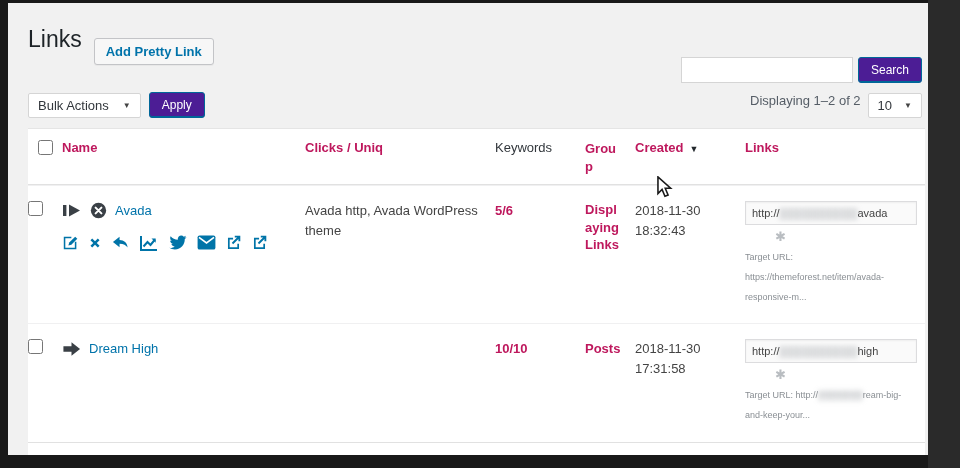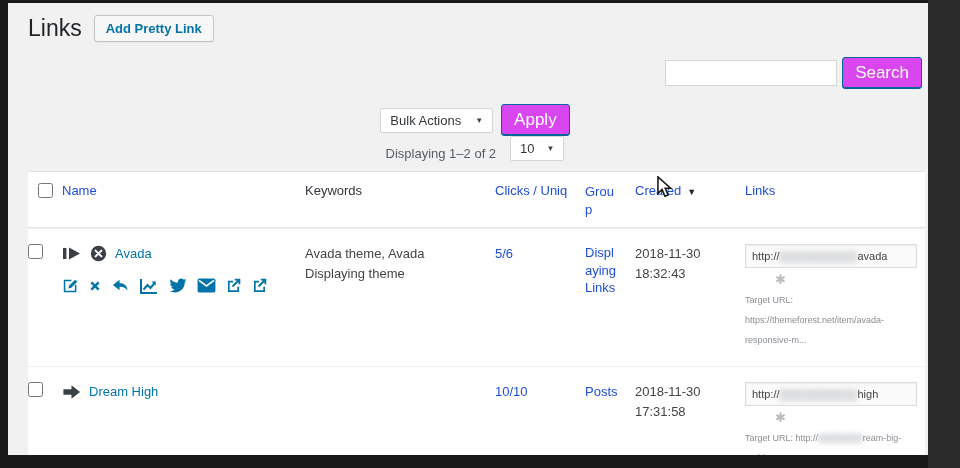--- a/index.html
+++ b/index.html
@@ -5,46 +5,46 @@
   html,body{margin:0;padding:0;background:#2a2a2a;}
   .screen{position:relative;width:928px;height:468px;background:#191919;overflow:hidden;
           font-family:"Liberation Sans",sans-serif;}
   .page{position:absolute;left:8px;top:3px;width:930px;height:452px;background:#f1f1f1;overflow:hidden;}
 
   
   .row-a{display:flex;justify-content:space-between;align-items:flex-start;margin:12px 16px 0 20px;height:40px;}
   .title-wrap{display:flex;align-items:center;gap:12px;}
   .page-title{font-size:23px;color:#1d2327;font-weight:400;line-height:1.2;}
   .btn-add{background:#f7f7f7;border:1px solid #c3c4c7;border-radius:3px;color:#0073aa;
-           font-size:13px;font-weight:bold;padding:5px 11px;cursor:pointer;box-shadow:0 1px 0 #e8e8e8;}
+           font-size:13px;font-weight:bold;padding:5px 11px;cursor:pointer;box-shadow:0 1px 0 #e8e8e8;margin-top:23px;}
   .logo{display:flex;align-items:center;gap:4px;margin-top:2px;}
   .logo-text{font-size:27px;font-weight:600;color:#2b3990;letter-spacing:-0.5px;}
 
   .row-b{display:flex;justify-content:flex-end;align-items:center;gap:5px;margin:2px 16px 0 20px;}
   .search-input{width:158px;height:24px;border:1px solid #d5d5d5;background:#fff;padding:0 6px;font-size:13px;}
-  .btn-primary{background:#d946ef;border:1px solid #006799;border-radius:3px;color:#fff;
-               font-size:17px;padding:5px 12px;cursor:pointer;box-shadow:inset 0 -1px 0 #006799;}
-
-  .row-c{display:flex;justify-content:space-between;align-items:center;margin:15px 16px 0 20px;flex-direction:column;}
+  .btn-primary{background:#4c1d95;border:1px solid #006799;border-radius:3px;color:#fff;
+               font-size:12px;padding:5px 12px;cursor:pointer;box-shadow:inset 0 -1px 0 #006799;}
+
+  .row-c{display:flex;justify-content:space-between;align-items:center;margin:9px 16px 0 20px;}
   .bulk-wrap{display:flex;align-items:center;gap:8px;}
   .fake-select{display:flex;align-items:center;gap:14px;background:#fff;border:1px solid #d5d5d5;
                border-radius:2px;padding:4px 9px;font-size:13px;color:#32373c;cursor:pointer;}
   .caret{font-size:8px;color:#444;}
-  .paging-wrap{display:flex;align-items:flex-end;gap:14px;}
+  .paging-wrap{display:flex;align-items:flex-start;gap:7px;}
   .displaying{font-size:13px;color:#555d66;}
   .pp-select{display:flex;align-items:center;gap:12px;background:#fff;border:1px solid #d5d5d5;
              border-radius:2px;padding:4px 9px;font-size:13px;color:#32373c;cursor:pointer;}
 
   
   .table{margin:10px 13px 0 20px;background:#fff;border-top:1px solid #e5e5e5;border-bottom:1px solid #e5e5e5;}
   .trow{display:grid;grid-template-columns:34px 243px 190px 90px 50px 110px 1fr;align-items:start;}
   .thead{border-bottom:1px solid #e1e1e1;}
   .cell{padding:11px 8px 9px 0;font-size:13px;color:#32373c;}
   .cell.cb{padding-left:10px;}
-  .col-link{color:#1d4ed8;text-decoration:none;cursor:pointer;}
+  .col-link{color:#be185d;text-decoration:none;cursor:pointer;font-weight:bold;}
   .sort-arrow{font-size:9px;color:#23282d;margin-left:6px;}
   .wrap-narrow{display:inline-block;max-width:35px;word-wrap:break-word;line-height:1.35;}
   input[type=checkbox]{width:15px;height:15px;margin:0;accent-color:#fff;border:1px solid #b4b9be;}
 
   .tbody .cell{padding:15px 8px 16px 0;font-size:13px;line-height:1.5;}
   .trow.body{border-top:1px solid #f0f0f1;}
   .trow.body:first-of-type{border-top:none;}
   .name-line{display:flex;align-items:center;gap:8px;}
   .name-link{color:#0073aa;font-size:13px;cursor:pointer;text-decoration:none;}
   .dark-icon{display:inline-flex;color:#3a4046;}
@@ -100,22 +100,22 @@
           <span class="caret">▼</span>
         </div>
       </div>
     </div>
 
     <div class="table">
 
       <div class="trow thead">
         <div class="cell cb"><input type="checkbox" style=""></div>
         <div class="cell"><a class="col-link">Name</a></div>
+        <div class="cell"><a class="col-link">Clicks / Uniq</a></div>
         <div class="cell"><span>Keywords</span></div>
-        <div class="cell"><a class="col-link">Clicks / Uniq</a></div>
         <div class="cell"><a class="col-link wrap-narrow">Group</a></div>
         <div class="cell"><a class="col-link">Created</a><span class="sort-arrow">▼</span></div>
         <div class="cell"><a class="col-link">Links</a></div>
       </div>
 
       <div class="trow body tbody">
         <div class="cell cb"><input type="checkbox" style=""></div>
         <div class="cell">
           <div class="name-line">
             <span class="dark-icon">
@@ -174,21 +174,21 @@
                 </svg>
             </a>
             <a>
               <svg width="17" height="17" viewBox="0 0 20 20">
                   <path d="M3.5 4.5h6v2h-4v9h9v-4h2v6h-13z" fill="#0074a8"></path>
                   <path d="M11.5 2h6.5v6.5h-2.2V5.8l-6.2 6.2-1.6-1.6 6.2-6.2h-2.7z" fill="#0074a8"></path>
                 </svg>
             </a>
           </div>
         </div>
-        <div class="cell"><span class="kw">Avada theme, Avada Displaying theme</span></div>
+        <div class="cell"><span class="kw">Avada http, Avada WordPress theme</span></div>
         <div class="cell"><a class="col-link">5/6</a></div>
         <div class="cell"><a class="col-link wrap-narrow">Displaying Links</a></div>
         <div class="cell"><span class="created">2018-11-30 18:32:43</span></div>
         <div class="cell links-cell">
           <div class="url-box"><span>http://</span><span class="redacted">▒▒▒▒▒▒▒▒▒▒</span><span>avada</span></div>
           <div class="asterisk">✱</div>
           <div class="target"><span>Target URL:</span> <span>https://themeforest.net/item/avada-responsive-m...</span><span class="redacted"></span><span></span></div>
         </div>
       </div>
 

